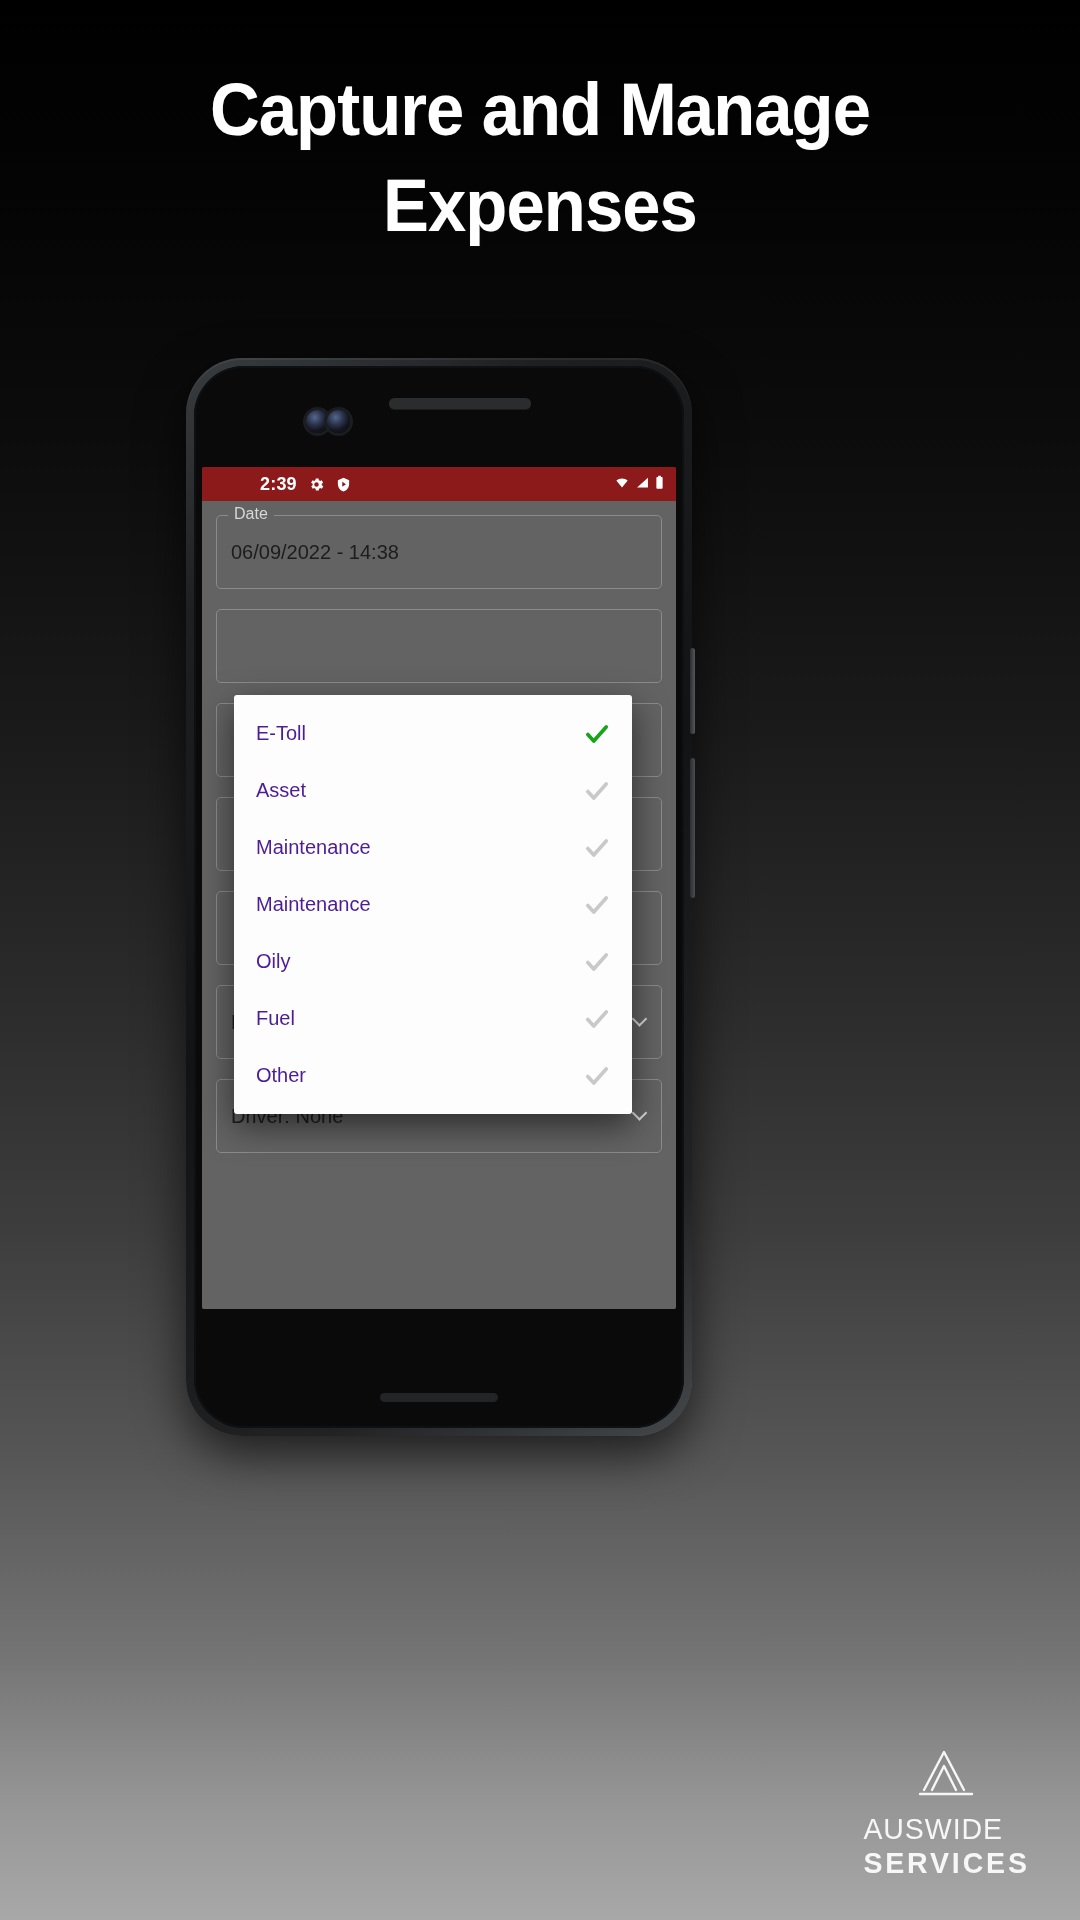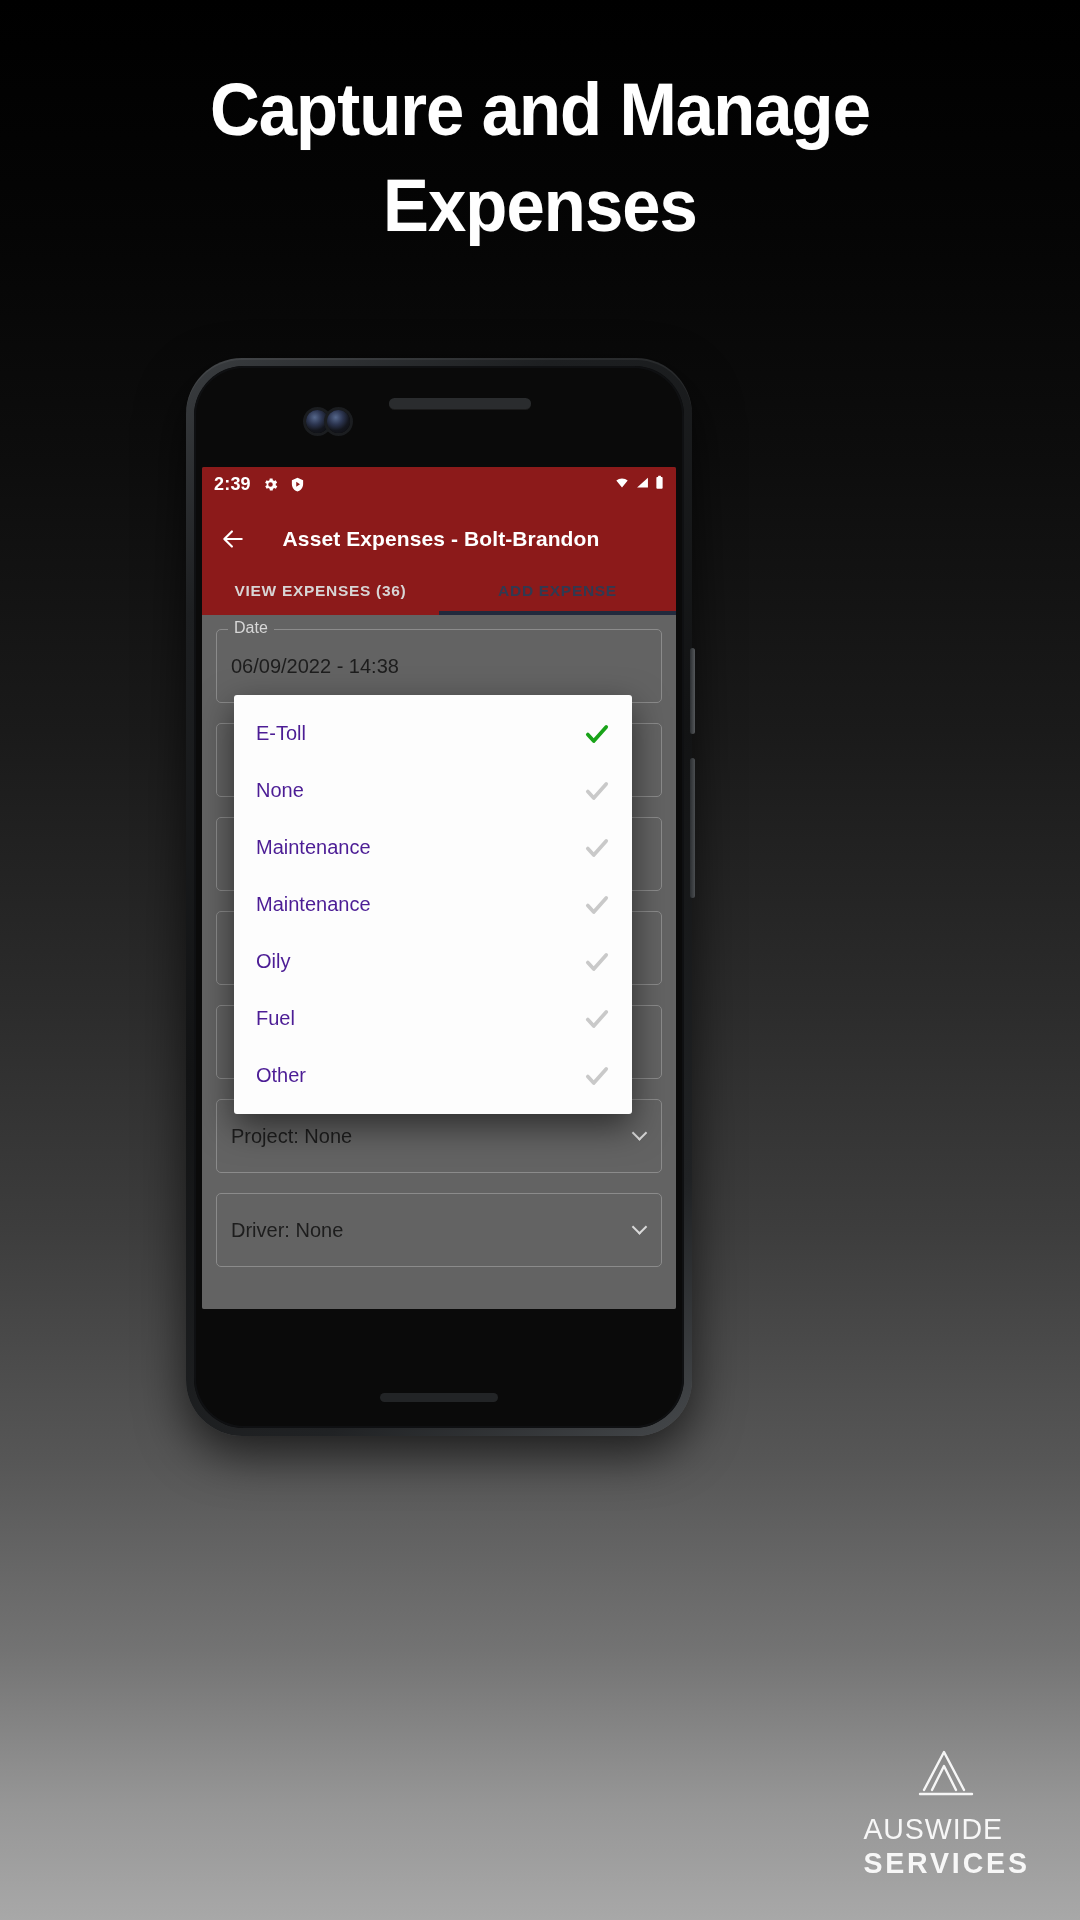--- a/index.html
+++ b/index.html
@@ -51,21 +51,21 @@
 
   
   .screen{
     position:absolute;left:8px;top:101px;width:474px;height:842px;
     background:#3b3b3b;overflow:hidden;border-radius:2px;
   }
   .statusbar{
     height:34px;background:#8c1a1a;display:flex;align-items:center;
     padding:0 12px;color:#fff;
   }
-  .sb-time{font-size:18px;font-weight:600;letter-spacing:.2px;}
+  .sb-time{font-size:18px;font-weight:600;letter-spacing:.2px;margin-left:46px;}
   .sb-ic{margin-left:11px;display:flex;align-items:center;}
   .sb-right{margin-left:auto;display:flex;align-items:center;gap:5px;}
 
   .appbar{background:#8c1a1a;padding:10px 0 0 0;}
   .appbar-row{display:flex;align-items:center;height:56px;padding:0 14px;}
   .back-arrow{width:34px;height:34px;display:flex;align-items:center;justify-content:center;}
   .appbar-title{flex:1;text-align:center;color:#fff;font-size:21px;font-weight:700;padding-right:30px;letter-spacing:.1px;}
 
   .tabs{display:flex;background:#8c1a1a;height:48px;}
   .tab{flex:1;display:flex;align-items:center;justify-content:center;font-size:15.5px;font-weight:700;letter-spacing:.7px;color:#d8d5d5;}
@@ -161,35 +161,20 @@
             </span>
             <span>
               <svg width="9" height="15" viewBox="0 0 12 24" fill="#fff">
                   <rect x="3.5" y="1" width="5" height="2" rx="1"></rect>
                   <rect x="1" y="3" width="10" height="19" rx="1.5"></rect>
                 </svg>
             </span>
           </div>
         </div>
 
-        <div class="appbar">
-          <div class="appbar-row">
-            <div class="back-arrow">
-              <svg width="26" height="26" viewBox="0 0 24 24" fill="none" stroke="#fff" stroke-width="2" stroke-linecap="round" stroke-linejoin="round">
-                  <line x1="20" y1="12" x2="5" y2="12"></line>
-                  <polyline points="11 19 4 12 11 5"></polyline>
-                </svg>
-            </div>
-            <div class="appbar-title">Asset Expenses - Bolt-Brandon</div>
-          </div>
-          <div class="tabs">
-            <div class="tab">VIEW EXPENSES (36)</div>
-            <div class="tab dim active-underline">ADD EXPENSE</div>
-          </div>
-        </div>
 
         <div class="form">
 
           <div class="field">
             <span class="legend">Date</span>
             <span>06/09/2022 - 14:38</span>
           </div>
 
           <div class="field"></div>
           <div class="field"></div>
@@ -210,21 +195,21 @@
         <div class="dialog">
           <div class="opt">
             <span class="lbl">E-Toll</span>
             <span class="check">
               <svg width="26" height="26" viewBox="0 0 24 24" fill="none" stroke="#19A319" stroke-width="3.4" stroke-linecap="round" stroke-linejoin="round">
                   <polyline points="3.5 12.5 9 18.5 20.5 5.5"></polyline>
                 </svg>
             </span>
           </div>
           <div class="opt">
-            <span class="lbl">None</span>
+            <span class="lbl">Asset</span>
             <span class="check">
               <svg width="26" height="26" viewBox="0 0 24 24" fill="none" stroke="#C9C9C9" stroke-width="3.4" stroke-linecap="round" stroke-linejoin="round">
                   <polyline points="3.5 12.5 9 18.5 20.5 5.5"></polyline>
                 </svg>
             </span>
           </div>
           <div class="opt">
             <span class="lbl">Maintenance</span>
             <span class="check">
               <svg width="26" height="26" viewBox="0 0 24 24" fill="none" stroke="#C9C9C9" stroke-width="3.4" stroke-linecap="round" stroke-linejoin="round">

